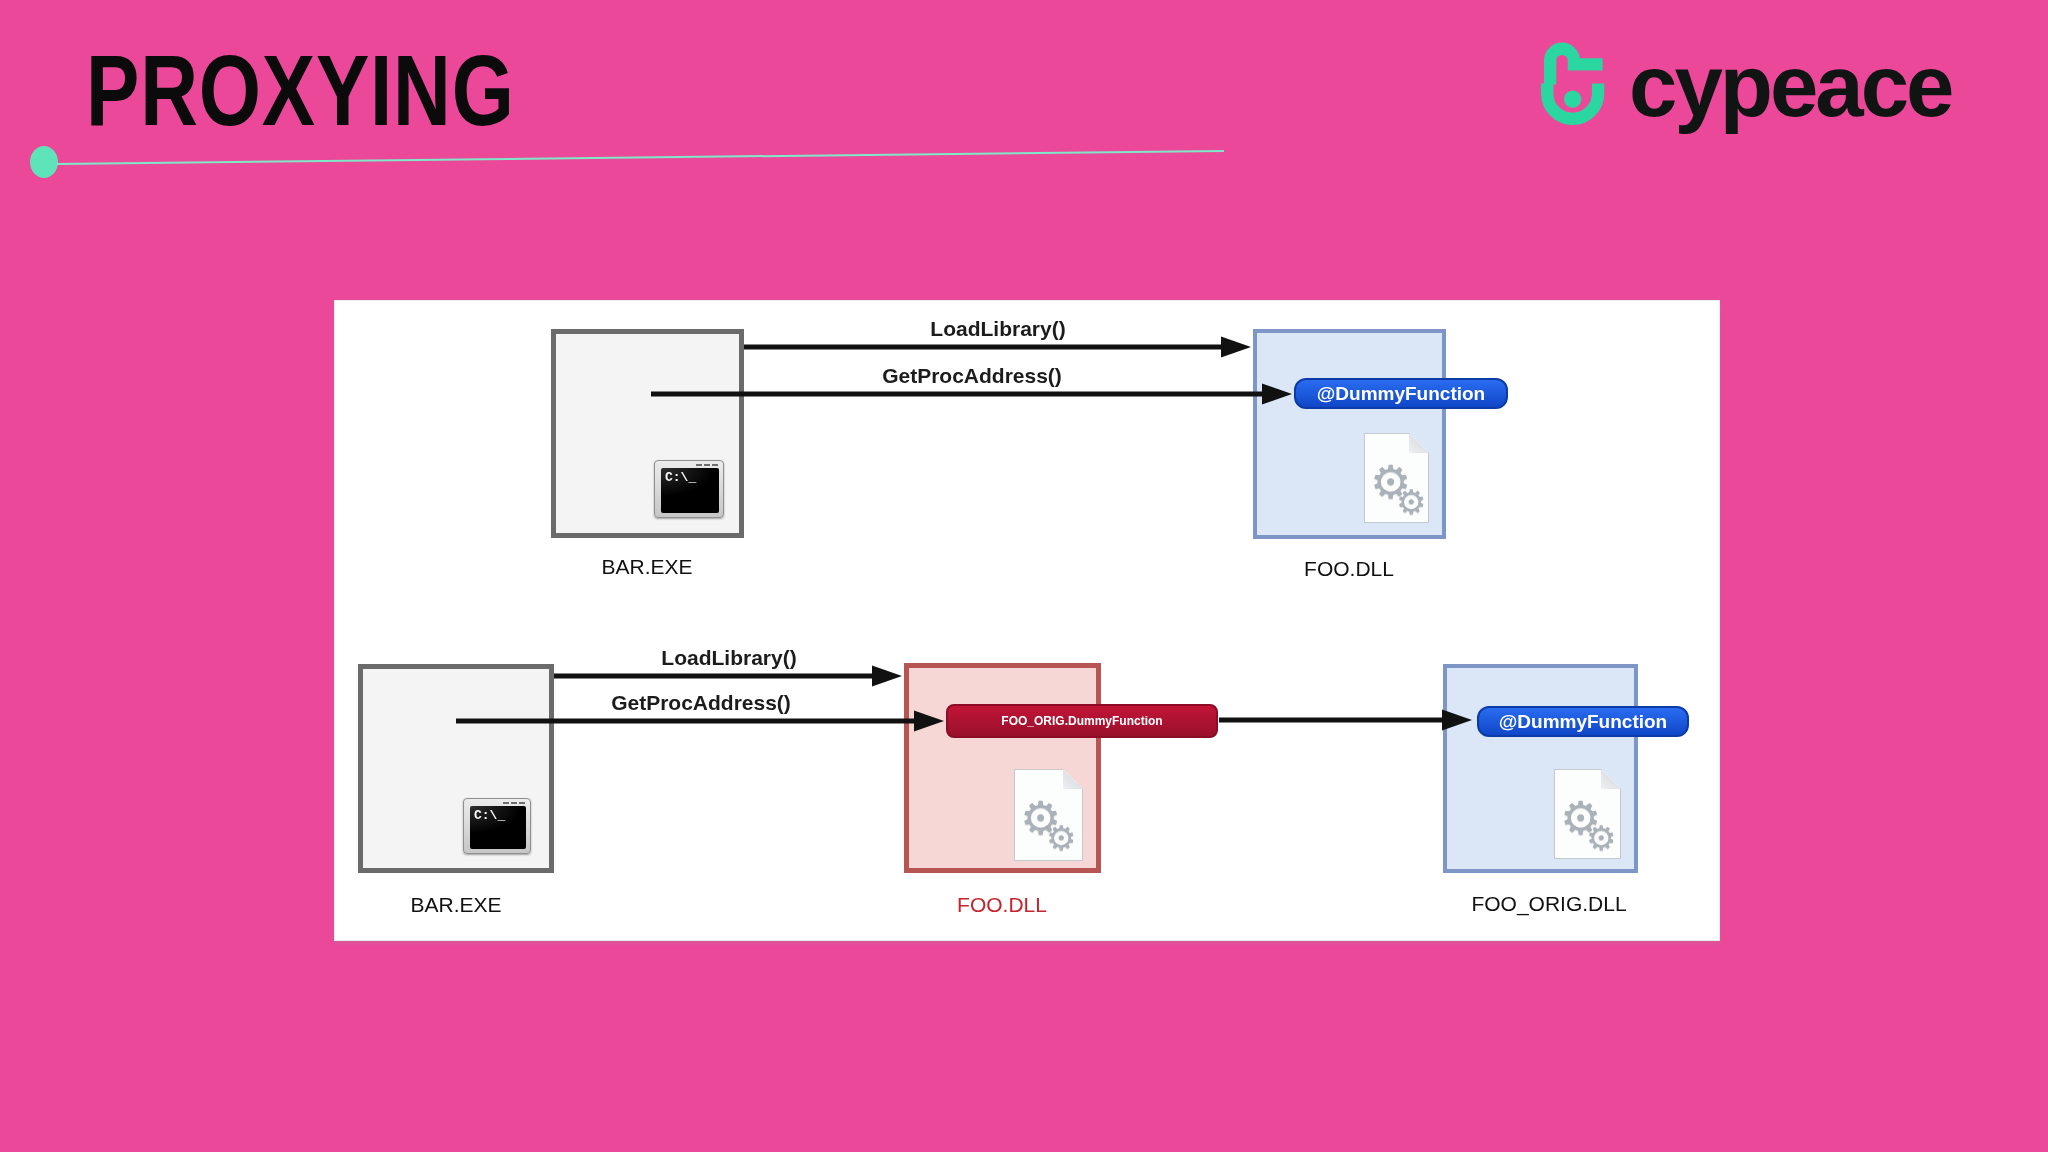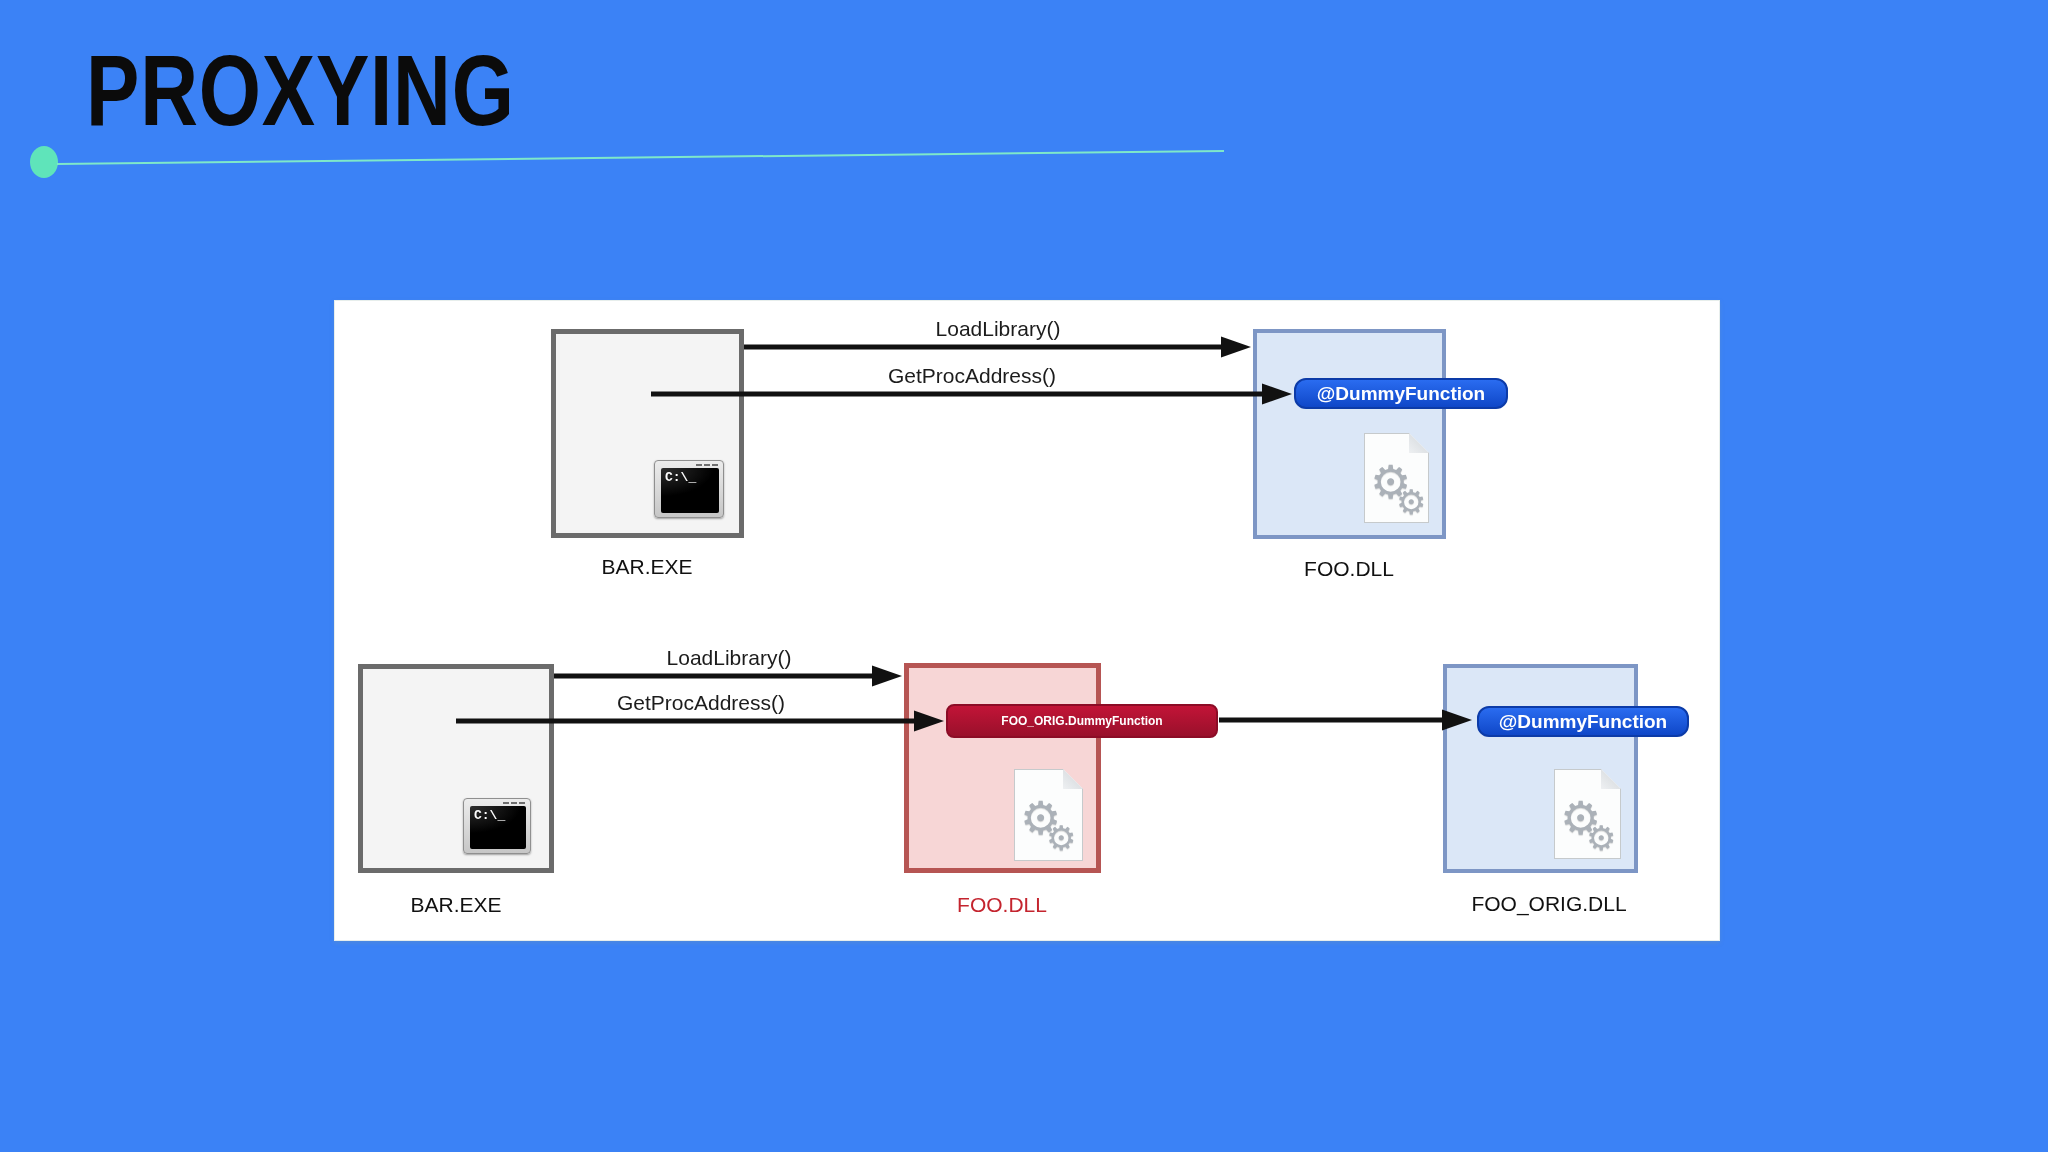--- a/index.html
+++ b/index.html
@@ -1,17 +1,17 @@
 <!DOCTYPE html>
 <html><head>
 <meta charset="utf-8">
 <style>
   html,body{margin:0;padding:0;}
   body{font-family:"Liberation Sans",sans-serif;}
-  .slide{position:relative;width:2048px;height:1152px;background:#3b82f6;overflow:hidden;}
+  .slide{position:relative;width:2048px;height:1152px;background:#ec4899;overflow:hidden;}
 
   
   .title{position:absolute;left:86px;top:40px;margin:0;font-size:100px;line-height:1;
          font-weight:800;color:#0b0b0b;letter-spacing:1px;
          transform:scaleX(0.8);transform-origin:left top;white-space:nowrap;}
   .accent-art{position:absolute;left:28px;top:140px;width:1210px;height:44px;}
 
   
   .logo{position:absolute;left:1537px;top:34px;width:430px;height:110px;}
   .logo-icon{position:absolute;left:0;top:2px;width:82px;height:96px;}
@@ -33,21 +33,21 @@
   .badge{position:absolute;z-index:4;display:flex;align-items:center;justify-content:center;
          color:#fff;font-size:19px;font-weight:600;white-space:nowrap;}
   .badge-blue{background:linear-gradient(#2a6cf0,#0f47c8);border:2px solid #0c3ba8;border-radius:12px;}
   .badge-red{background:linear-gradient(#c21437,#99102b);border:2px solid #8c0c26;border-radius:8px;
              font-size:12px;}
 
   .box-label{position:absolute;z-index:4;transform:translateX(-50%);font-size:21px;font-weight:400;
              color:#111;white-space:nowrap;}
   .box-label.red{color:#c4242e;}
 
-  .call-label{position:absolute;z-index:4;transform:translateX(-50%);font-size:21px;font-weight:400;
+  .call-label{position:absolute;z-index:4;transform:translateX(-50%);font-size:21px;font-weight:700;
               color:#1c1c1c;white-space:nowrap;}
 
   
   .term{position:absolute;z-index:4;background:linear-gradient(#ececec,#c6c6c6);
         border:1px solid #8f8f8f;border-radius:4px;padding:7px 4px 4px 6px;
         box-shadow:0 1px 2px rgba(0,0,0,.35);}
   .term .bars{position:absolute;top:3px;right:5px;display:flex;gap:2px;}
   .term .bars i{display:block;width:6px;height:2px;background:#6e6e6e;}
   .term .screen{width:100%;height:100%;background:#0a0a0a;border-radius:2px;position:relative;
         background-image:radial-gradient(130% 90% at 0% 0%,#2e2e2e 0%,#111 45%,#000 70%);}
@@ -71,20 +71,28 @@
 <body>
 
 <div class="slide">
 
   <h1 class="title">PROXYING</h1>
   <svg class="accent-art" viewBox="0 0 1210 44">
     <ellipse cx="16" cy="22" rx="14" ry="16" fill="#5fe4ba"></ellipse>
     <line x1="29" y1="24" x2="1196" y2="11" stroke="#7ee8c9" stroke-width="2"></line>
   </svg>
 
+  <div class="logo">
+    <svg class="logo-icon" viewBox="0 0 100 115">
+      <path d="M 16,58 V 29 A 14.5 14.5 0 0 1 45,29 V 33.5 H 80" fill="none" stroke="#2bd7a0" stroke-width="15"></path>
+      <path d="M 12.5,57 V 69 A 31 31 0 0 0 74.5,69 V 57" fill="none" stroke="#2bd7a0" stroke-width="15"></path>
+      <circle cx="43.5" cy="76" r="10.5" fill="#2bd7a0"></circle>
+    </svg>
+    <span class="logo-text">cypeace</span>
+  </div>
 
   <div class="panel">
 
     <div class="node exe-box" style="left:216px;top:28px;"></div>
     <div class="node dll-box" style="left:918px;top:28px;width:193px;height:210px;"></div>
     <div class="node exe-box" style="left:23px;top:363px;width:196px;"></div>
     <div class="node proxy-box" style="left:569px;top:362px;width:197px;height:210px;"></div>
     <div class="node dll-box" style="left:1108px;top:363px;width:195px;height:209px;"></div>
 
     <svg class="arrows" viewBox="0 0 1384 639">

